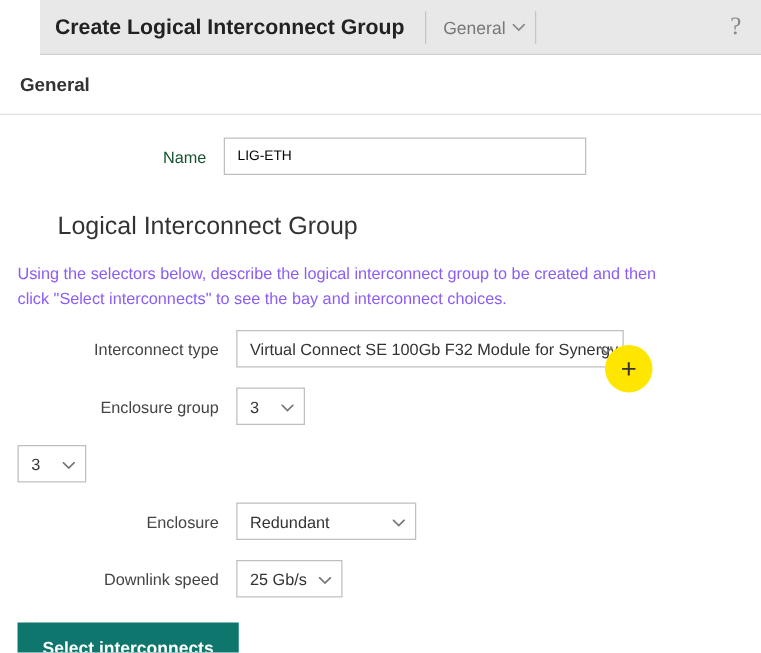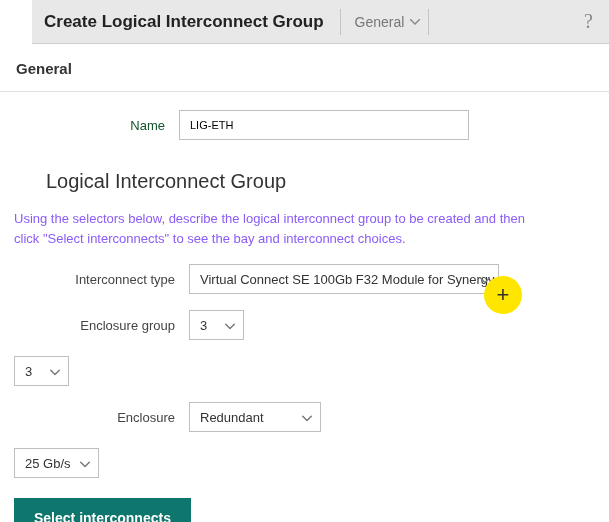--- a/index.html
+++ b/index.html
@@ -125,21 +125,21 @@
   .select .chev {
     position: absolute;
     right: 8px;
     top: 50%;
     transform: translateY(-50%);
     pointer-events: none;
     color: #666;
   }
   .sel-wide { width: 310px; padding-right: 24px; }
   .sel-tiny { width: 55px; }
-  .sel-mid  { width: 132px; }
+  .sel-mid  { width: 144px; }
   .sel-small{ width: 85px; }
   .highlight-circle {
     position: absolute;
     width: 38px;
     height: 38px;
     border-radius: 50%;
     background: #ffe600;
     display: flex;
     align-items: center;
     justify-content: center;
@@ -238,20 +238,21 @@
       <span>Redundant</span>
       <span class="chev">
         <svg width="10" height="6" viewBox="0 0 10 6">
             <path d="M0 0 L5 5 L10 0" fill="none" stroke="#777" stroke-width="1.4"></path>
           </svg>
       </span>
     </div>
   </div>
 
   <div class="form-row">
+    <div class="lbl">Downlink speed</div>
     <div class="select sel-small">
       <span>25 Gb/s</span>
       <span class="chev">
         <svg width="10" height="6" viewBox="0 0 10 6">
             <path d="M0 0 L5 5 L10 0" fill="none" stroke="#777" stroke-width="1.4"></path>
           </svg>
       </span>
     </div>
   </div>
 

